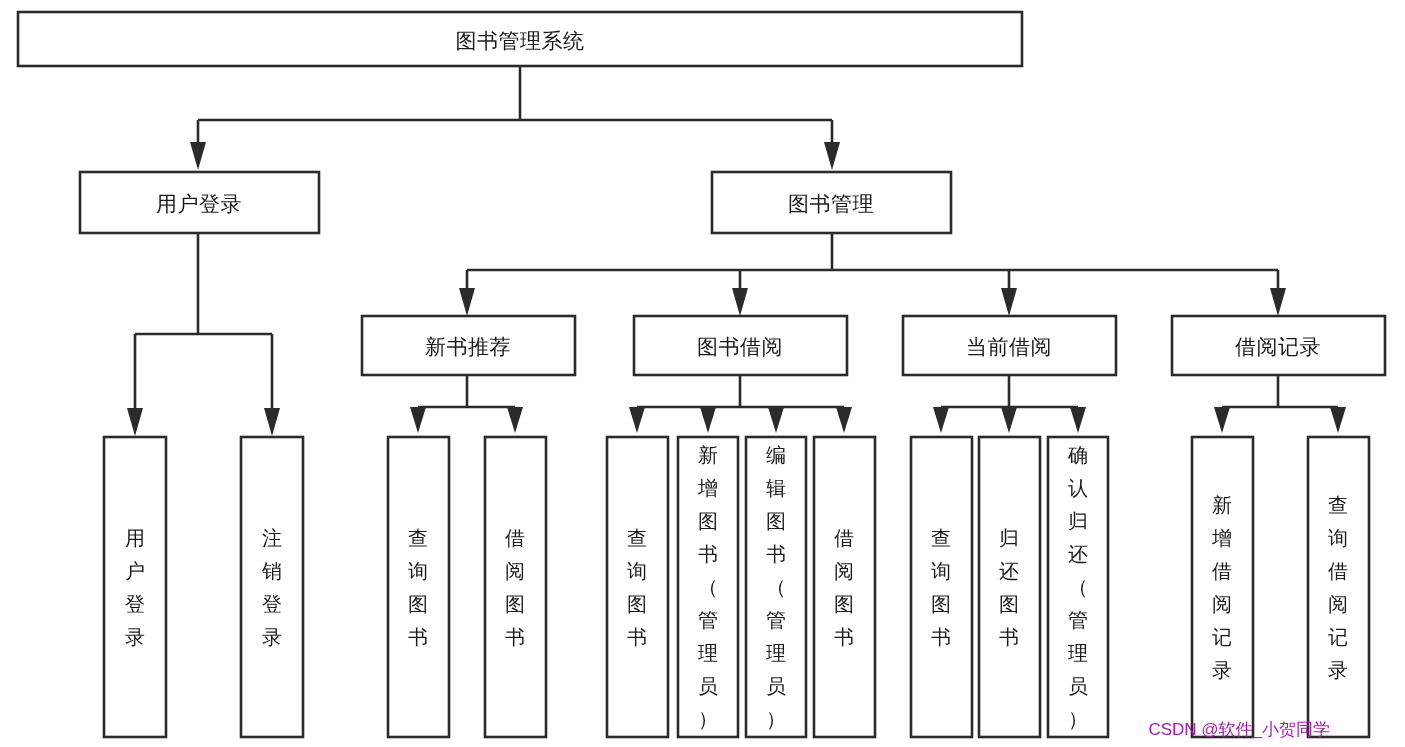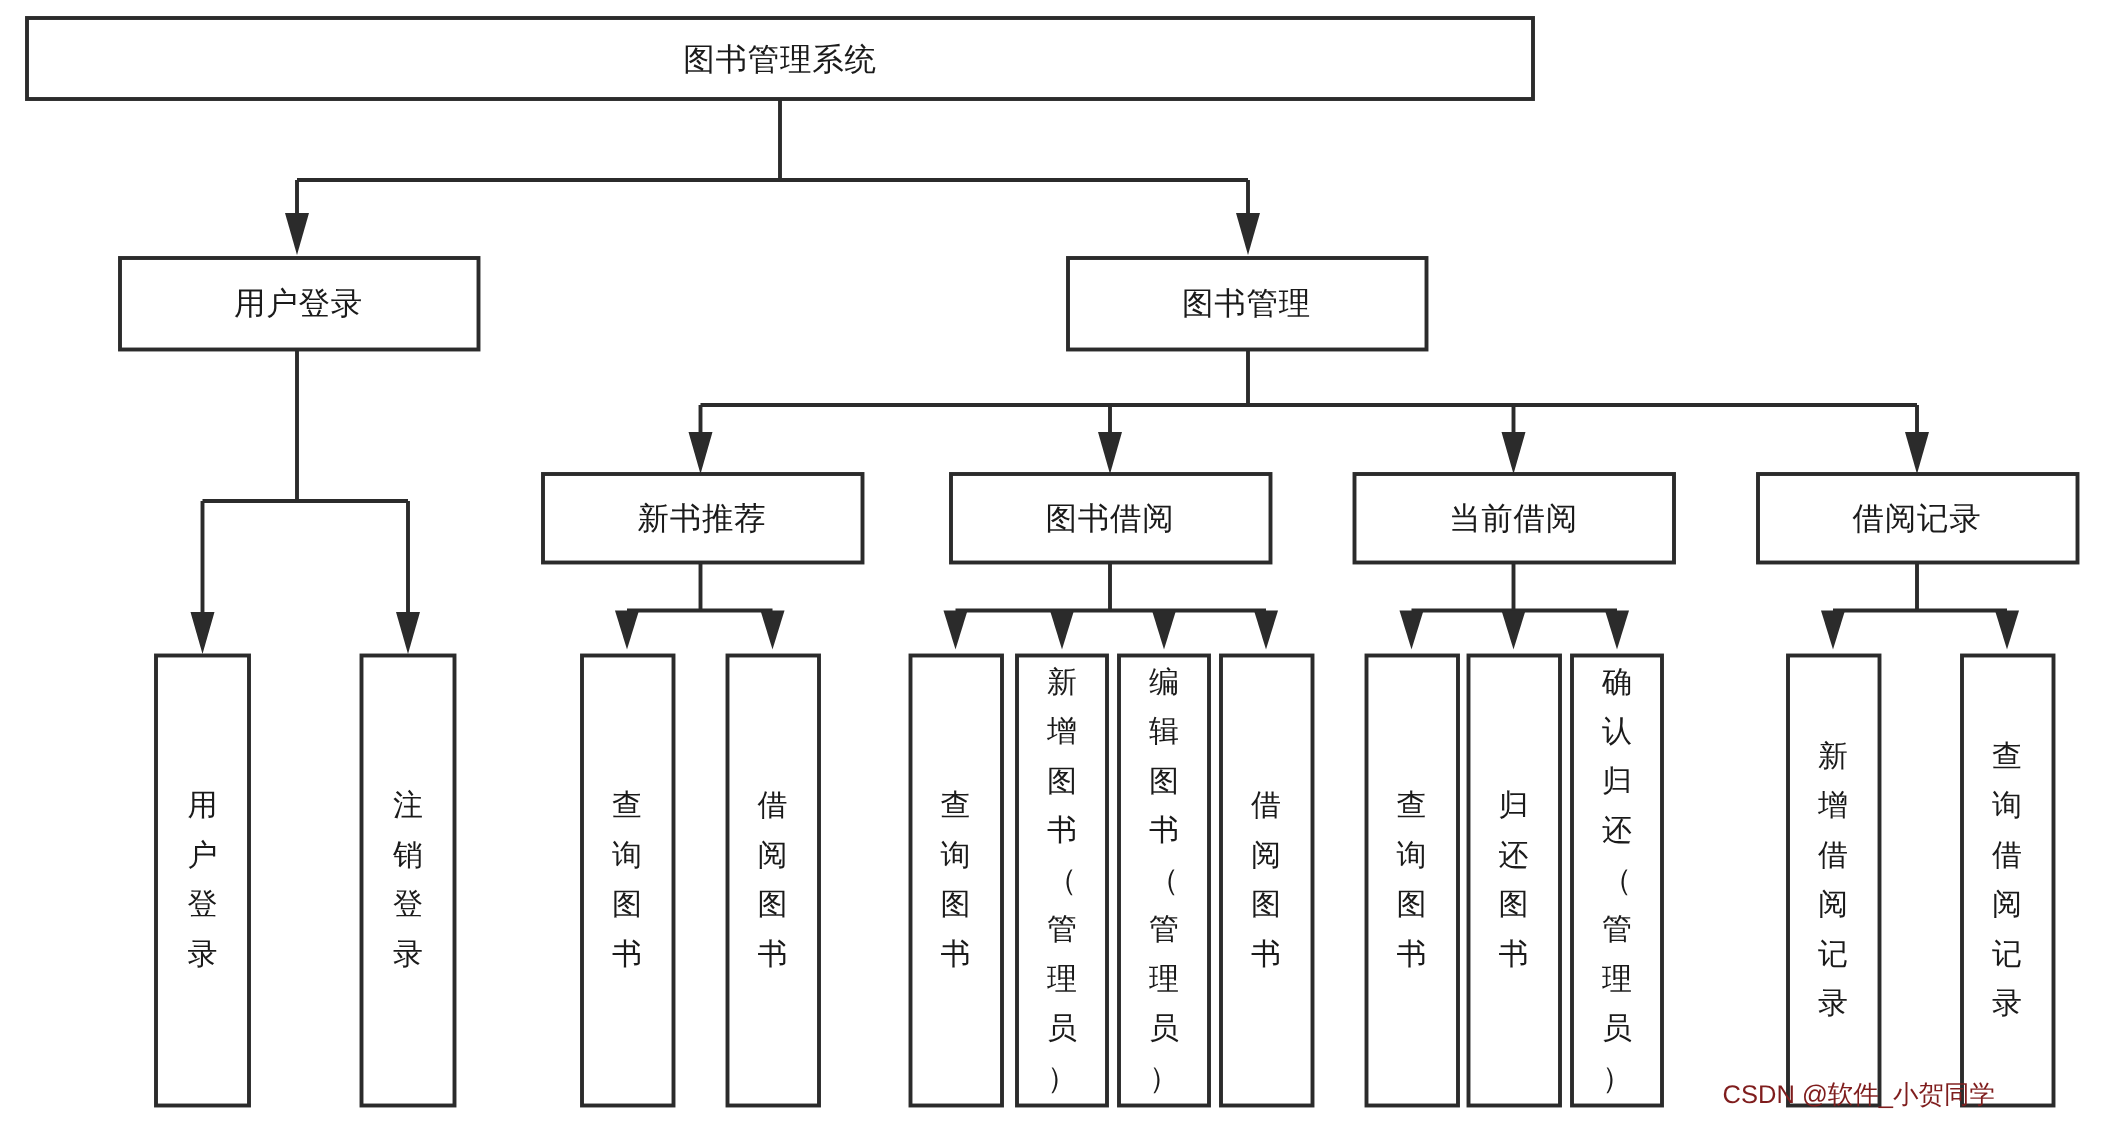--- a/index.html
+++ b/index.html
@@ -56,21 +56,21 @@
     fill: #1a1a1a;
     text-anchor: middle;
     letter-spacing: 0px;
   }
   .watermark {
     position: absolute;
     right: 8px;
     bottom: 6px;
     font-family: "Liberation Sans", "DejaVu Sans", sans-serif;
     font-size: 17px;
-    color: #7f1d1d;
+    color: #a21caf;
     white-space: nowrap;
     user-select: none;
   }
 </style>
 </head>
 <body>
 
 <div id="diagram-root">
 
   <svg class="diagram" viewBox="0 0 1405 747" xmlns="http://www.w3.org/2000/svg">

